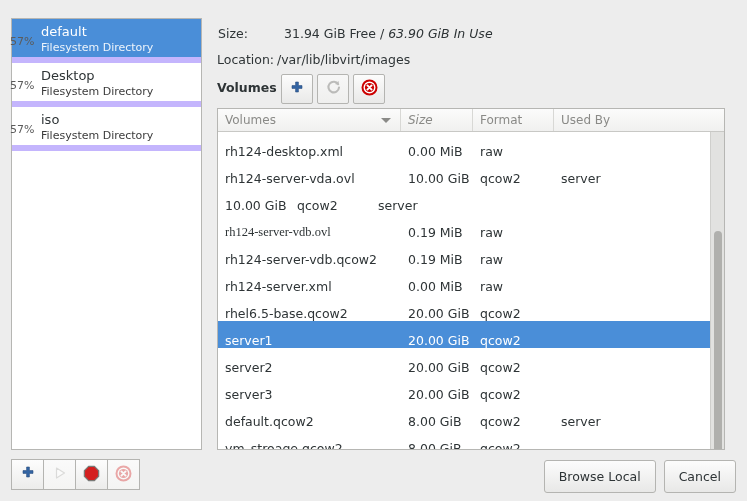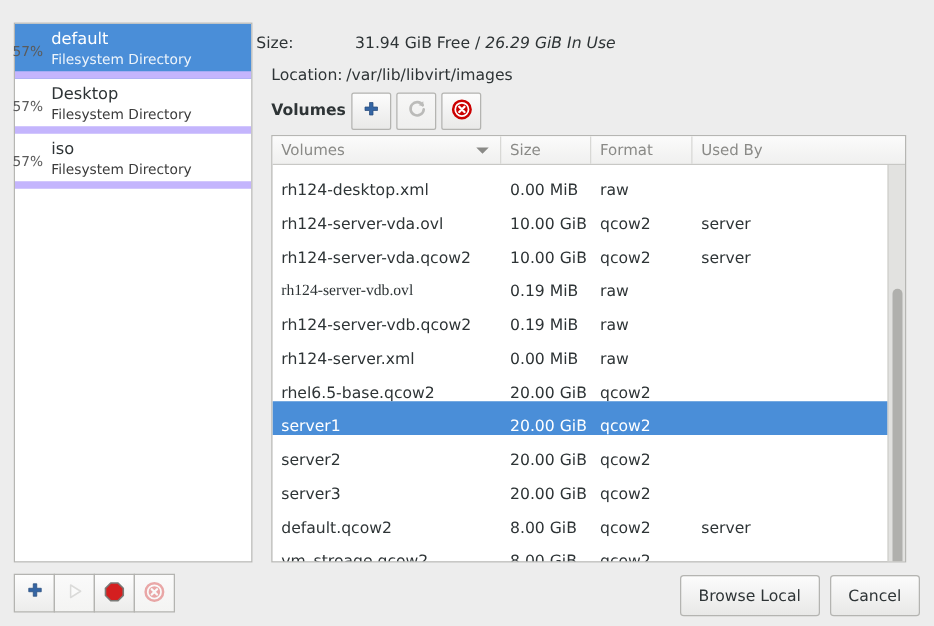--- a/index.html
+++ b/index.html
@@ -149,21 +149,21 @@
     font-size: 12px;
     color: #8a8a87;
     padding: 4px 0 0 7px;
     box-sizing: border-box;
     border-right: 1px solid #d8d8d5;
     position: relative;
     white-space: nowrap;
   }
   .hcell:last-child { border-right: none; }
   .c-name { width: 183px; }
-  .c-size { width: 72px; }
+  .c-size { width: 72px; font-style: italic; }
   .c-fmt  { width: 81px; }
   .c-used { width: 170px; }
 
   #sort-arrow {
     position: absolute;
     right: 9px;
     top: 9px;
     width: 0; height: 0;
     border-left: 5px solid transparent;
     border-right: 5px solid transparent;
@@ -276,22 +276,22 @@
     </div>
     <div class="pbtn disabled">
       <span><svg width="17" height="17" viewBox="0 0 17 17" style="opacity:0.32">
           <circle cx="8.5" cy="8.5" r="7" fill="#ffffff" stroke="#cc0000" stroke-width="2"></circle>
           <circle cx="8.5" cy="8.5" r="4.6" fill="#cc0000"></circle>
           <path d="M6.4 6.4 L10.6 10.6 M10.6 6.4 L6.4 10.6" stroke="#ffffff" stroke-width="1.9" stroke-linecap="round"></path>
         </svg></span>
     </div>
   </div>
 
-<div class="info-label" style="left:205px; top:26px;">Size:</div>
-<div class="info-value" style="left:284px; top:26px;"><span>31.94 GiB Free /</span> <span class="ital">26.29 GiB In Use</span></div>
+<div class="info-label" style="left:218px; top:26px;">Size:</div>
+<div class="info-value" style="left:284px; top:26px;"><span>31.94 GiB Free /</span> <span class="ital">63.90 GiB In Use</span></div>
 
 <div class="info-label" style="left:217px; top:52px;">Location:</div>
 <div class="info-value" style="left:277px; top:52px;">/var/lib/libvirt/images</div>
 
 <div id="volumes-title">Volumes</div>
 <div id="vol-toolbar">
     <div class="vbtn">
       <span><svg width="16" height="16" viewBox="0 0 16 16" style="opacity:1">
           <path d="M6.6 2 h2.8 v3.6 h3.6 v2.8 h-3.6 v3.6 h-2.8 v-3.6 h-3.6 v-2.8 h3.6 z" fill="#3465a4" stroke="#2a4d7d" stroke-width="0.6"></path>
         </svg></span>
@@ -328,21 +328,20 @@
         <div class="vcell" style="width: 81px;">raw</div>
         <div class="vcell" style="width: 170px;"></div>
       </div>
       <div class="vrow">
         <div class="vcell" style="width: 183px;">rh124-server-vda.ovl</div>
         <div class="vcell" style="width: 72px;">10.00 GiB</div>
         <div class="vcell" style="width: 81px;">qcow2</div>
         <div class="vcell" style="width: 170px;">server</div>
       </div>
       <div class="vrow">
-        <div class="vcell" style="width: 183px;">rh124-server-vda.qcow2</div>
         <div class="vcell" style="width: 72px;">10.00 GiB</div>
         <div class="vcell" style="width: 81px;">qcow2</div>
         <div class="vcell" style="width: 170px;">server</div>
       </div>
       <div class="vrow">
         <div class="vcell" style="width: 183px; font-family: Liberation Serif, serif;">rh124-server-vdb.ovl</div>
         <div class="vcell" style="width: 72px;">0.19 MiB</div>
         <div class="vcell" style="width: 81px;">raw</div>
         <div class="vcell" style="width: 170px;"></div>
       </div>

